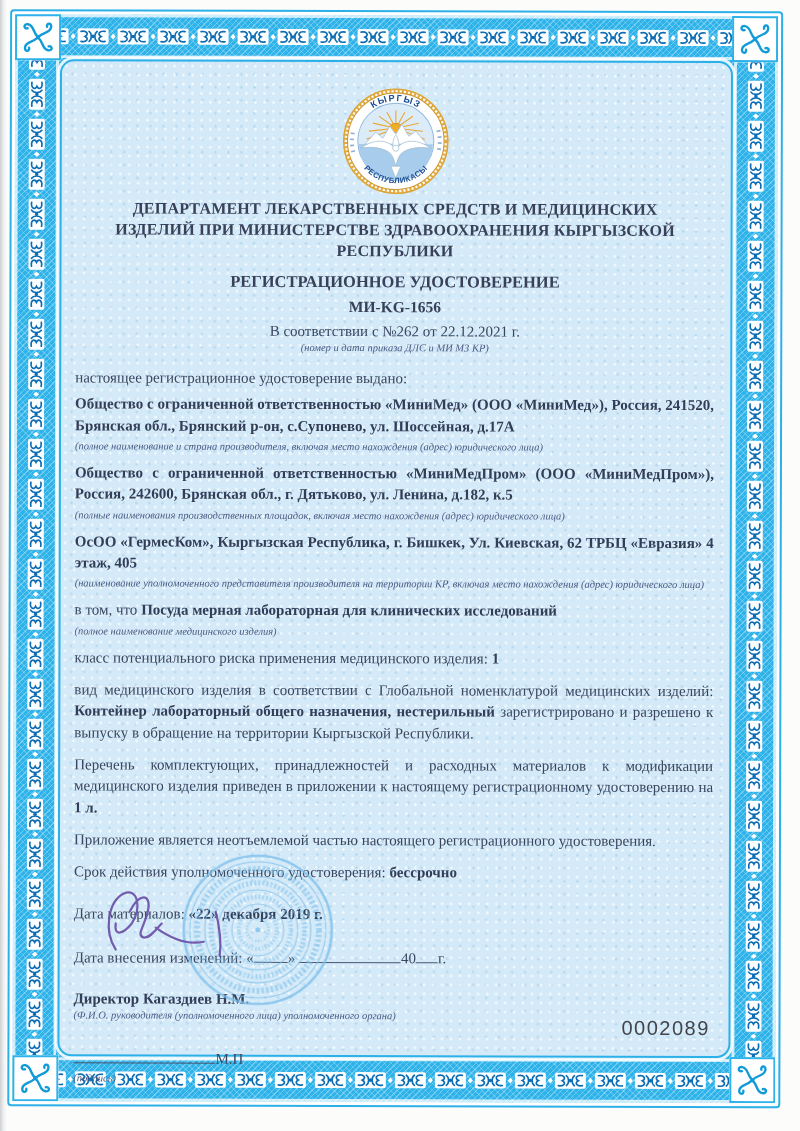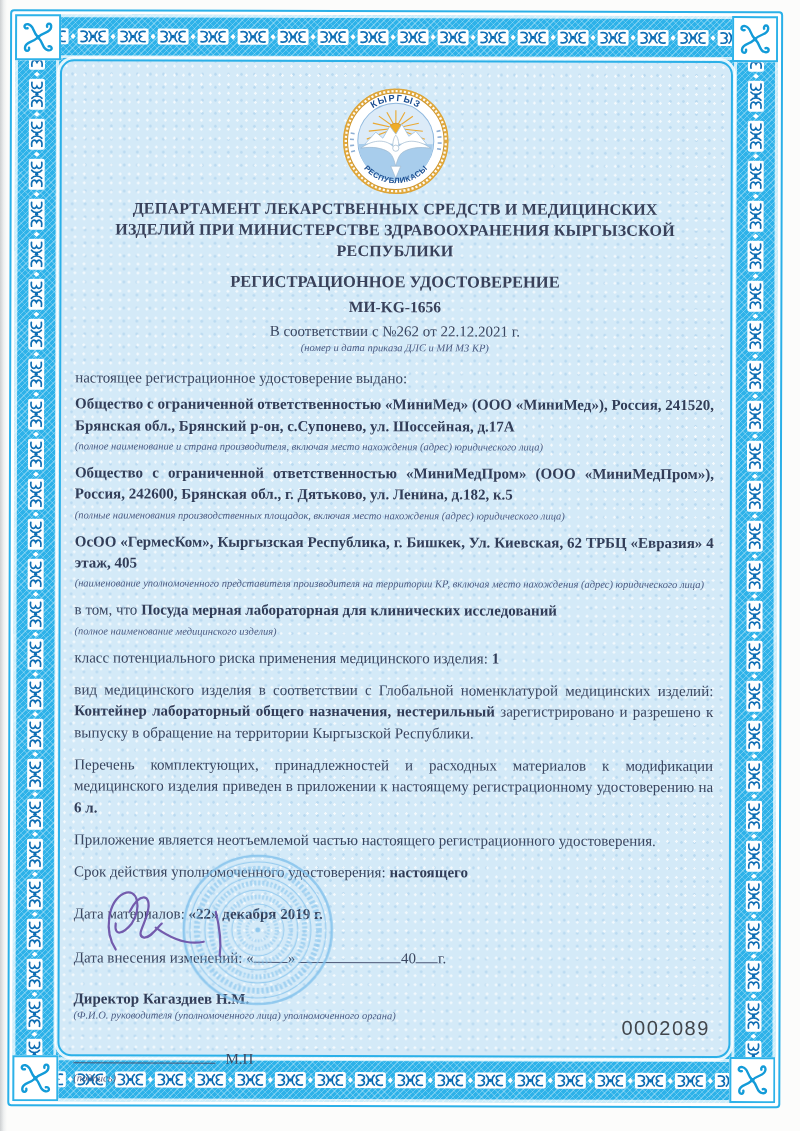--- a/index.html
+++ b/index.html
@@ -60,21 +60,21 @@
   .note{font-style:italic;font-size:10.5px;line-height:1.15;color:#4b5b82;margin:-7px 0 10px;}
   .note.center{text-align:center;margin:0 0 2px;}
   .body-text{margin:0 0 11px;}
   .intro{margin:14px 0 5px;}
   .bold,b{font-weight:bold;color:#323d58;}
   .just{text-align:justify;}
   .gap-top{margin-top:8px;}
   .blank{display:inline-block;border-bottom:1.3px solid #4a5574;height:13px;vertical-align:baseline;}
   .b-day{width:34px;} .b-month{width:102px;} .b-year{width:22px;} .b-sign{width:142px;}
   .sig-row{margin-top:27px;}
-  .mp{margin-left:10px;}
+  .mp{}
   .sig-note{font-style:italic;font-size:10.5px;color:#4b5b82;margin-top:1px;}
 
   .serial{position:absolute;left:612px;top:1004px;z-index:2;
     font-family:"Liberation Sans","DejaVu Sans",sans-serif;
     font-size:20px;letter-spacing:1.5px;color:#42464c;}
   .stamp{position:absolute;left:168px;top:838px;z-index:3;filter:blur(.4px);}
   .signature{position:absolute;left:76px;top:860px;z-index:4;}
 </style>
 </head>
 <body>
@@ -1269,25 +1269,25 @@
       <p class="body-text bold just gap-top">ОсОО «ГермесКом», Кыргызская Республика, г. Бишкек, Ул. Киевская, 62 ТРБЦ «Евразия» 4 этаж, 405</p>
       <p class="note">(наименование уполномоченного представителя производителя на территории КР, включая место нахождения (адрес) юридического лица)</p>
 
       <p class="body-text"><span>в том, что </span><b>Посуда мерная лабораторная для клинических исследований</b></p>
       <p class="note">(полное наименование медицинского изделия)</p>
 
       <p class="body-text"><span>класс потенциального риска применения медицинского изделия: </span><b>1</b></p>
 
       <p class="body-text just"><span>вид медицинского изделия в соответствии с Глобальной номенклатурой медицинских изделий: </span><b>Контейнер лабораторный общего назначения, нестерильный</b><span> зарегистрировано и разрешено к выпуску в обращение на территории Кыргызской Республики.</span></p>
 
-      <p class="body-text just"><span>Перечень комплектующих, принадлежностей и расходных материалов к модификации медицинского изделия приведен в приложении к настоящему регистрационному удостоверению на </span><b>6 л.</b></p>
+      <p class="body-text just"><span>Перечень комплектующих, принадлежностей и расходных материалов к модификации медицинского изделия приведен в приложении к настоящему регистрационному удостоверению на </span><b>1 л.</b></p>
 
       <p class="body-text">Приложение является неотъемлемой частью настоящего регистрационного удостоверения.</p>
 
-      <p class="body-text gap-top"><span>Срок действия уполномоченного удостоверения: </span><b>настоящего</b></p>
+      <p class="body-text gap-top"><span>Срок действия уполномоченного удостоверения: </span><b>бессрочно</b></p>
 
       <p class="body-text" style="margin-top:21px"><span>Дата материалов: </span><b>«22» декабря 2019 г.</b></p>
 
       <p class="body-text" style="margin-top:22px"><span>Дата внесения изменений: «</span><span class="blank b-day"></span><span>»</span> <span class="blank b-month"></span><span>40</span><span class="blank b-year"></span><span>г.</span></p>
 
       <p class="body-text bold" style="margin-top:20px;margin-bottom:0">Директор Кагаздиев Н.М.</p>
       <p class="note" style="margin:0">(Ф.И.О. руководителя (уполномоченного лица) уполномоченного органа)</p>
 
       <div class="sig-row"><span class="blank b-sign"></span><span class="mp">М.П</span></div>
       <div class="sig-note">(подпись)</div>

